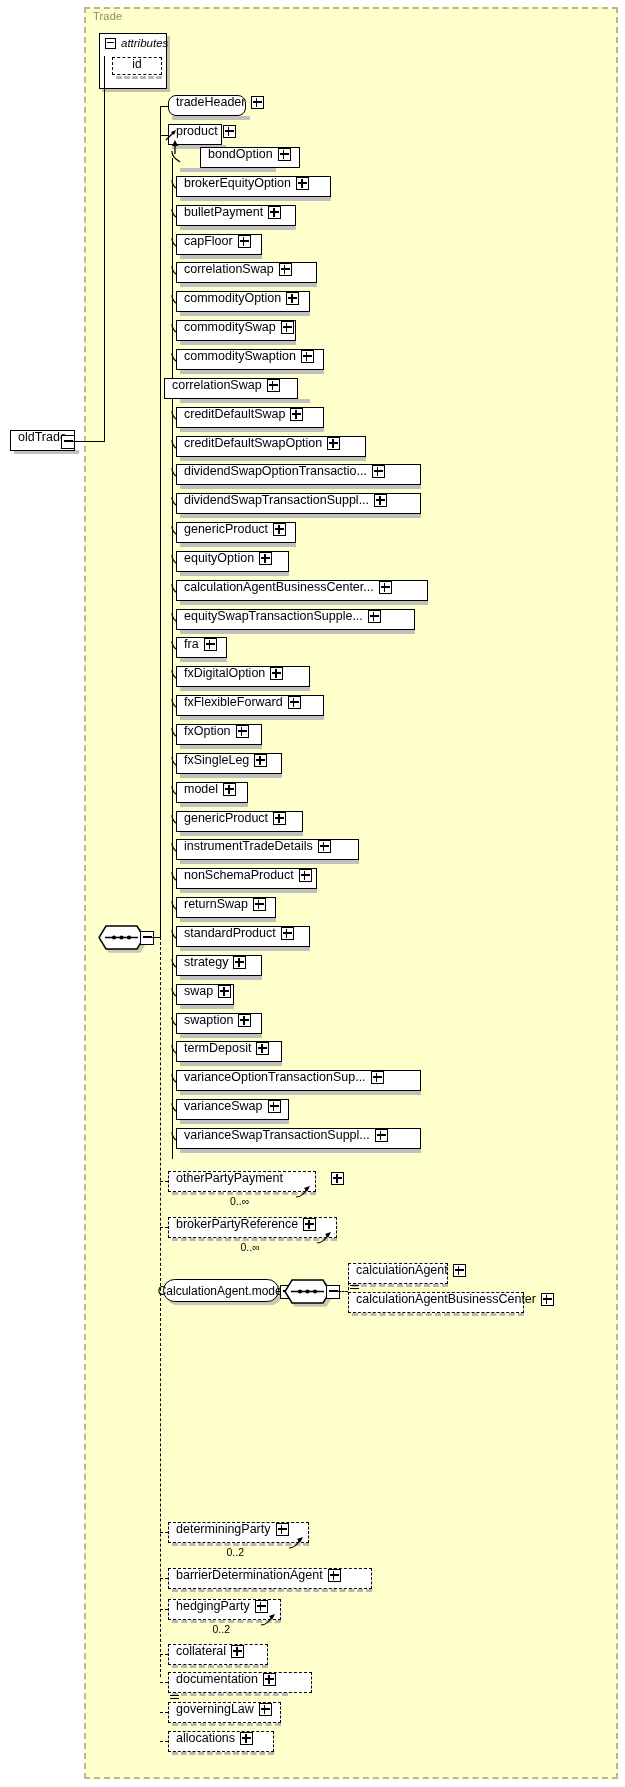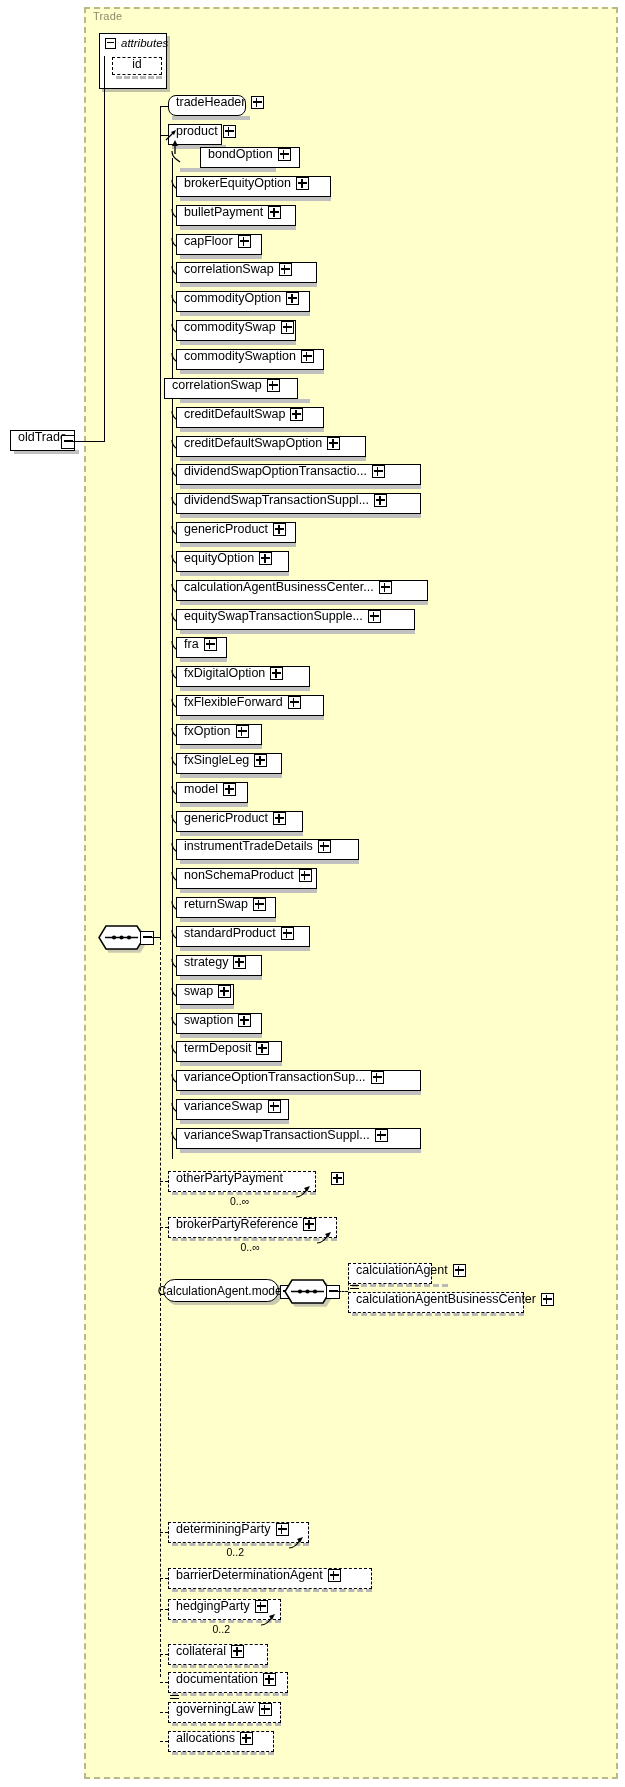--- a/index.html
+++ b/index.html
@@ -579,21 +579,21 @@
       <circle cx="23.5" cy="12.5" r="2.1" fill="#000"></circle>
       <circle cx="31" cy="12.5" r="2.1" fill="#000"></circle>
     </svg>
   </div>
   <div class="toggle" style="left:326px;top:1285px;"></div>
   <div class="dline h" style="left:338px;top:1291px;width:10px;"></div>
   <div class="dline v" style="left:348px;top:1273px;height:36px;"></div>
 
   <div class="dline h" style="left:348px;top:1273px;width:10px;"></div>
   <div class="shadow dsh" style="left:352px;top:1284px;width:96px;"></div>
-  <div class="node dashed" style="left:348px;top:1263px;width:84px;">
+  <div class="node dashed" style="left:348px;top:1263px;width:100px;">
     <span class="lbl">calculationAgent</span>
     <span class="exp"></span>
   </div>
 
   <div class="dline h" style="left:348px;top:1302px;width:10px;"></div>
   <div class="shadow dsh" style="left:352px;top:1313px;width:172px;"></div>
   <div class="node dashed" style="left:348px;top:1292px;width:176px;">
     <span class="lbl">calculationAgentBusinessCenter</span>
     <span class="exp"></span>
   </div>
@@ -654,21 +654,21 @@
         </svg></div>
       <div class="card" style="left: 212.5px; top: 1623px;">0..2</div>
       <div class="dline h" style="left: 160px; top: 1654px; width: 8px;"></div>
       <div class="shadow dsh" style="left: 172px; top: 1665px; width: 96px;"></div>
       <div class="node dashed" style="left: 168px; top: 1644px; width: 100px;">
         <span class="lbl">collateral</span>
         <span class="exp"></span>
       </div>
       <div class="dline h" style="left: 160px; top: 1682px; width: 8px;"></div>
       <div class="shadow dsh" style="left: 172px; top: 1693px; width: 116px;"></div>
-      <div class="node dashed" style="left: 168px; top: 1672px; width: 120px;">
+      <div class="node dashed" style="left: 168px; top: 1672px; width: 144px;">
         <span class="lbl">documentation</span>
         <span class="exp"></span>
       </div>
       <div class="dline h" style="left: 160px; top: 1712px; width: 8px;"></div>
       <div class="shadow dsh" style="left: 172px; top: 1723px; width: 109px;"></div>
       <div class="node dashed" style="left: 168px; top: 1702px; width: 113px;">
         <span class="lbl">governingLaw</span>
         <span class="exp"></span>
       </div>
       <div class="seqmark" style="left: 170px; top: 1695px;">

